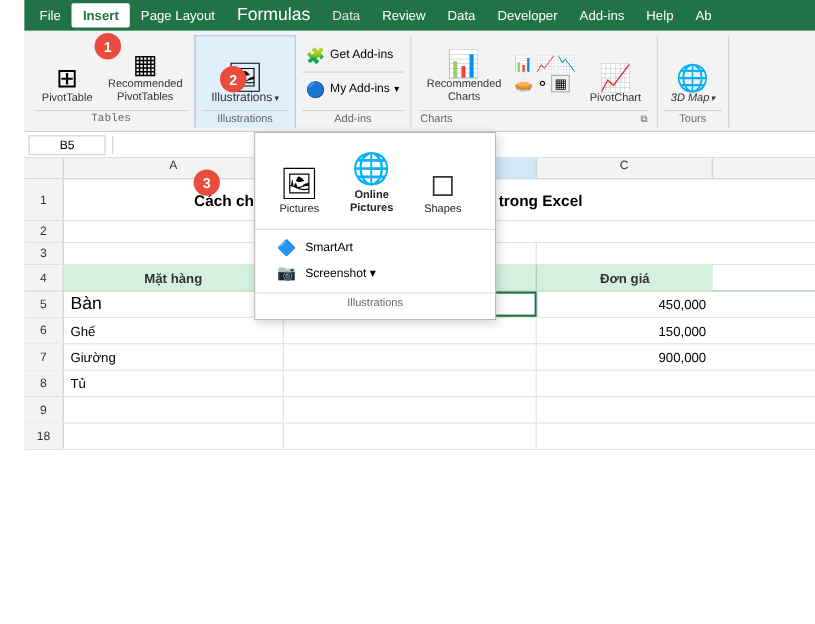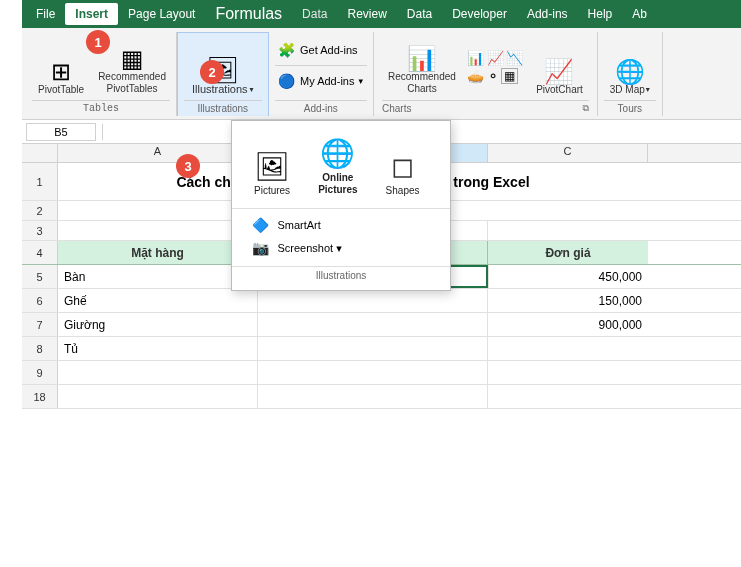--- a/index.html
+++ b/index.html
@@ -90,21 +90,21 @@
         <div style="font-size:10px; color:#666; border-top:1px solid #d0d0d0; width:100%; text-align:center; padding:2px 0; display:flex; justify-content:space-between; align-items:center;">
           <span>Charts</span>
             <span style="font-size:9px; cursor:pointer;">⧉</span>
         </div>
       </div>
 
       <div style="display:flex; flex-direction:column; align-items:center; border-right:1px solid #d0d0d0; padding:0 6px; height:100%;">
         <div style="display:flex; align-items:flex-end; flex:1; padding-bottom:2px;">
           <div style="display:flex; flex-direction:column; align-items:center; padding:3px 6px; cursor:pointer; border-radius:2px; min-width:40px;">
             <div style="font-size:24px; line-height:1;">🌐</div>
-            <div style="font-size:10px; color:#333; text-align:right; display:flex; align-items:center; gap:1px;">3D Map <span style="font-size:8px;">▾</span></div>
+            <div style="font-size:10px; color:#333; text-align:right; display:flex; align-items:center; gap:1px;font-style:italic;">3D Map <span style="font-size:8px;">▾</span></div>
           </div>
         </div>
         <div style="font-size:10px; color:#666; border-top:1px solid #d0d0d0; width:100%; text-align:center; padding:2px 0;">Tours</div>
       </div>
 
     </div>
   </div>
 
   <div style="position:absolute; top:120px; left:209px; background:white; border:1px solid #bbb; box-shadow:2px 3px 10px rgba(0,0,0,0.2); z-index:200; padding:6px 0; width:220px;">
     <div style="display:flex; align-items:flex-end; padding:6px 16px 4px; gap:16px;">
@@ -169,21 +169,21 @@
 
     <div style="display:flex; border-bottom:1px solid #a0c0a8; height:24px;">
       <div style="width:36px; min-width:36px; background:#f3f3f3; border-right:1px solid #d0d0d0; text-align:center; font-size:11px; color:#333; display:flex; align-items:center; justify-content:center;">4</div>
       <div style="width:200px; background:#d4f1e0; border-right:1px solid #a0c0a8; display:flex; align-items:center; justify-content:center; font-weight:bold; font-size:12px; color:#333;">Mặt hàng</div>
       <div style="width:230px; background:#d4f1e0; border-right:1px solid #a0c0a8; display:flex; align-items:center; justify-content:center; font-weight:bold; font-size:12px; color:#333;">Hình ảnh</div>
       <div style="width:160px; background:#d4f1e0; display:flex; align-items:center; justify-content:center; font-weight:bold; font-size:12px; color:#333;">Đơn giá</div>
     </div>
 
     <div style="display:flex; border-bottom:1px solid #e0e0e0; height:24px;">
       <div style="width:36px; min-width:36px; background:#f3f3f3; border-right:1px solid #d0d0d0; text-align:center; font-size:11px; color:#333; display:flex; align-items:center; justify-content:center;">5</div>
-      <div style="width:200px; border-right:1px solid #e0e0e0; display:flex; align-items:center; padding:0 6px; font-size:12px;">Bàn</div>
+      <div style="width:200px; border-right:1px solid #e0e0e0; display:flex; align-items:center; padding:0 6px; font-size:16px;">Bàn</div>
       <div style="width:230px; border:2px solid #217346; display:flex; align-items:center; padding:0 6px; font-size:12px;"></div>
       <div style="width:160px; border-left:1px solid #e0e0e0; display:flex; align-items:center; justify-content:flex-end; padding:0 6px; font-size:12px;">450,000</div>
     </div>
 
     <div style="display:flex; border-bottom:1px solid #e0e0e0; height:24px;">
       <div style="width:36px; min-width:36px; background:#f3f3f3; border-right:1px solid #d0d0d0; text-align:center; font-size:11px; color:#333; display:flex; align-items:center; justify-content:center;">6</div>
       <div style="width:200px; border-right:1px solid #e0e0e0; display:flex; align-items:center; padding:0 6px; font-size:12px;">Ghế</div>
       <div style="width:230px; border-right:1px solid #e0e0e0; display:flex; align-items:center; padding:0 6px; font-size:12px;"></div>
       <div style="width:160px; display:flex; align-items:center; justify-content:flex-end; padding:0 6px; font-size:12px;">150,000</div>
     </div>

